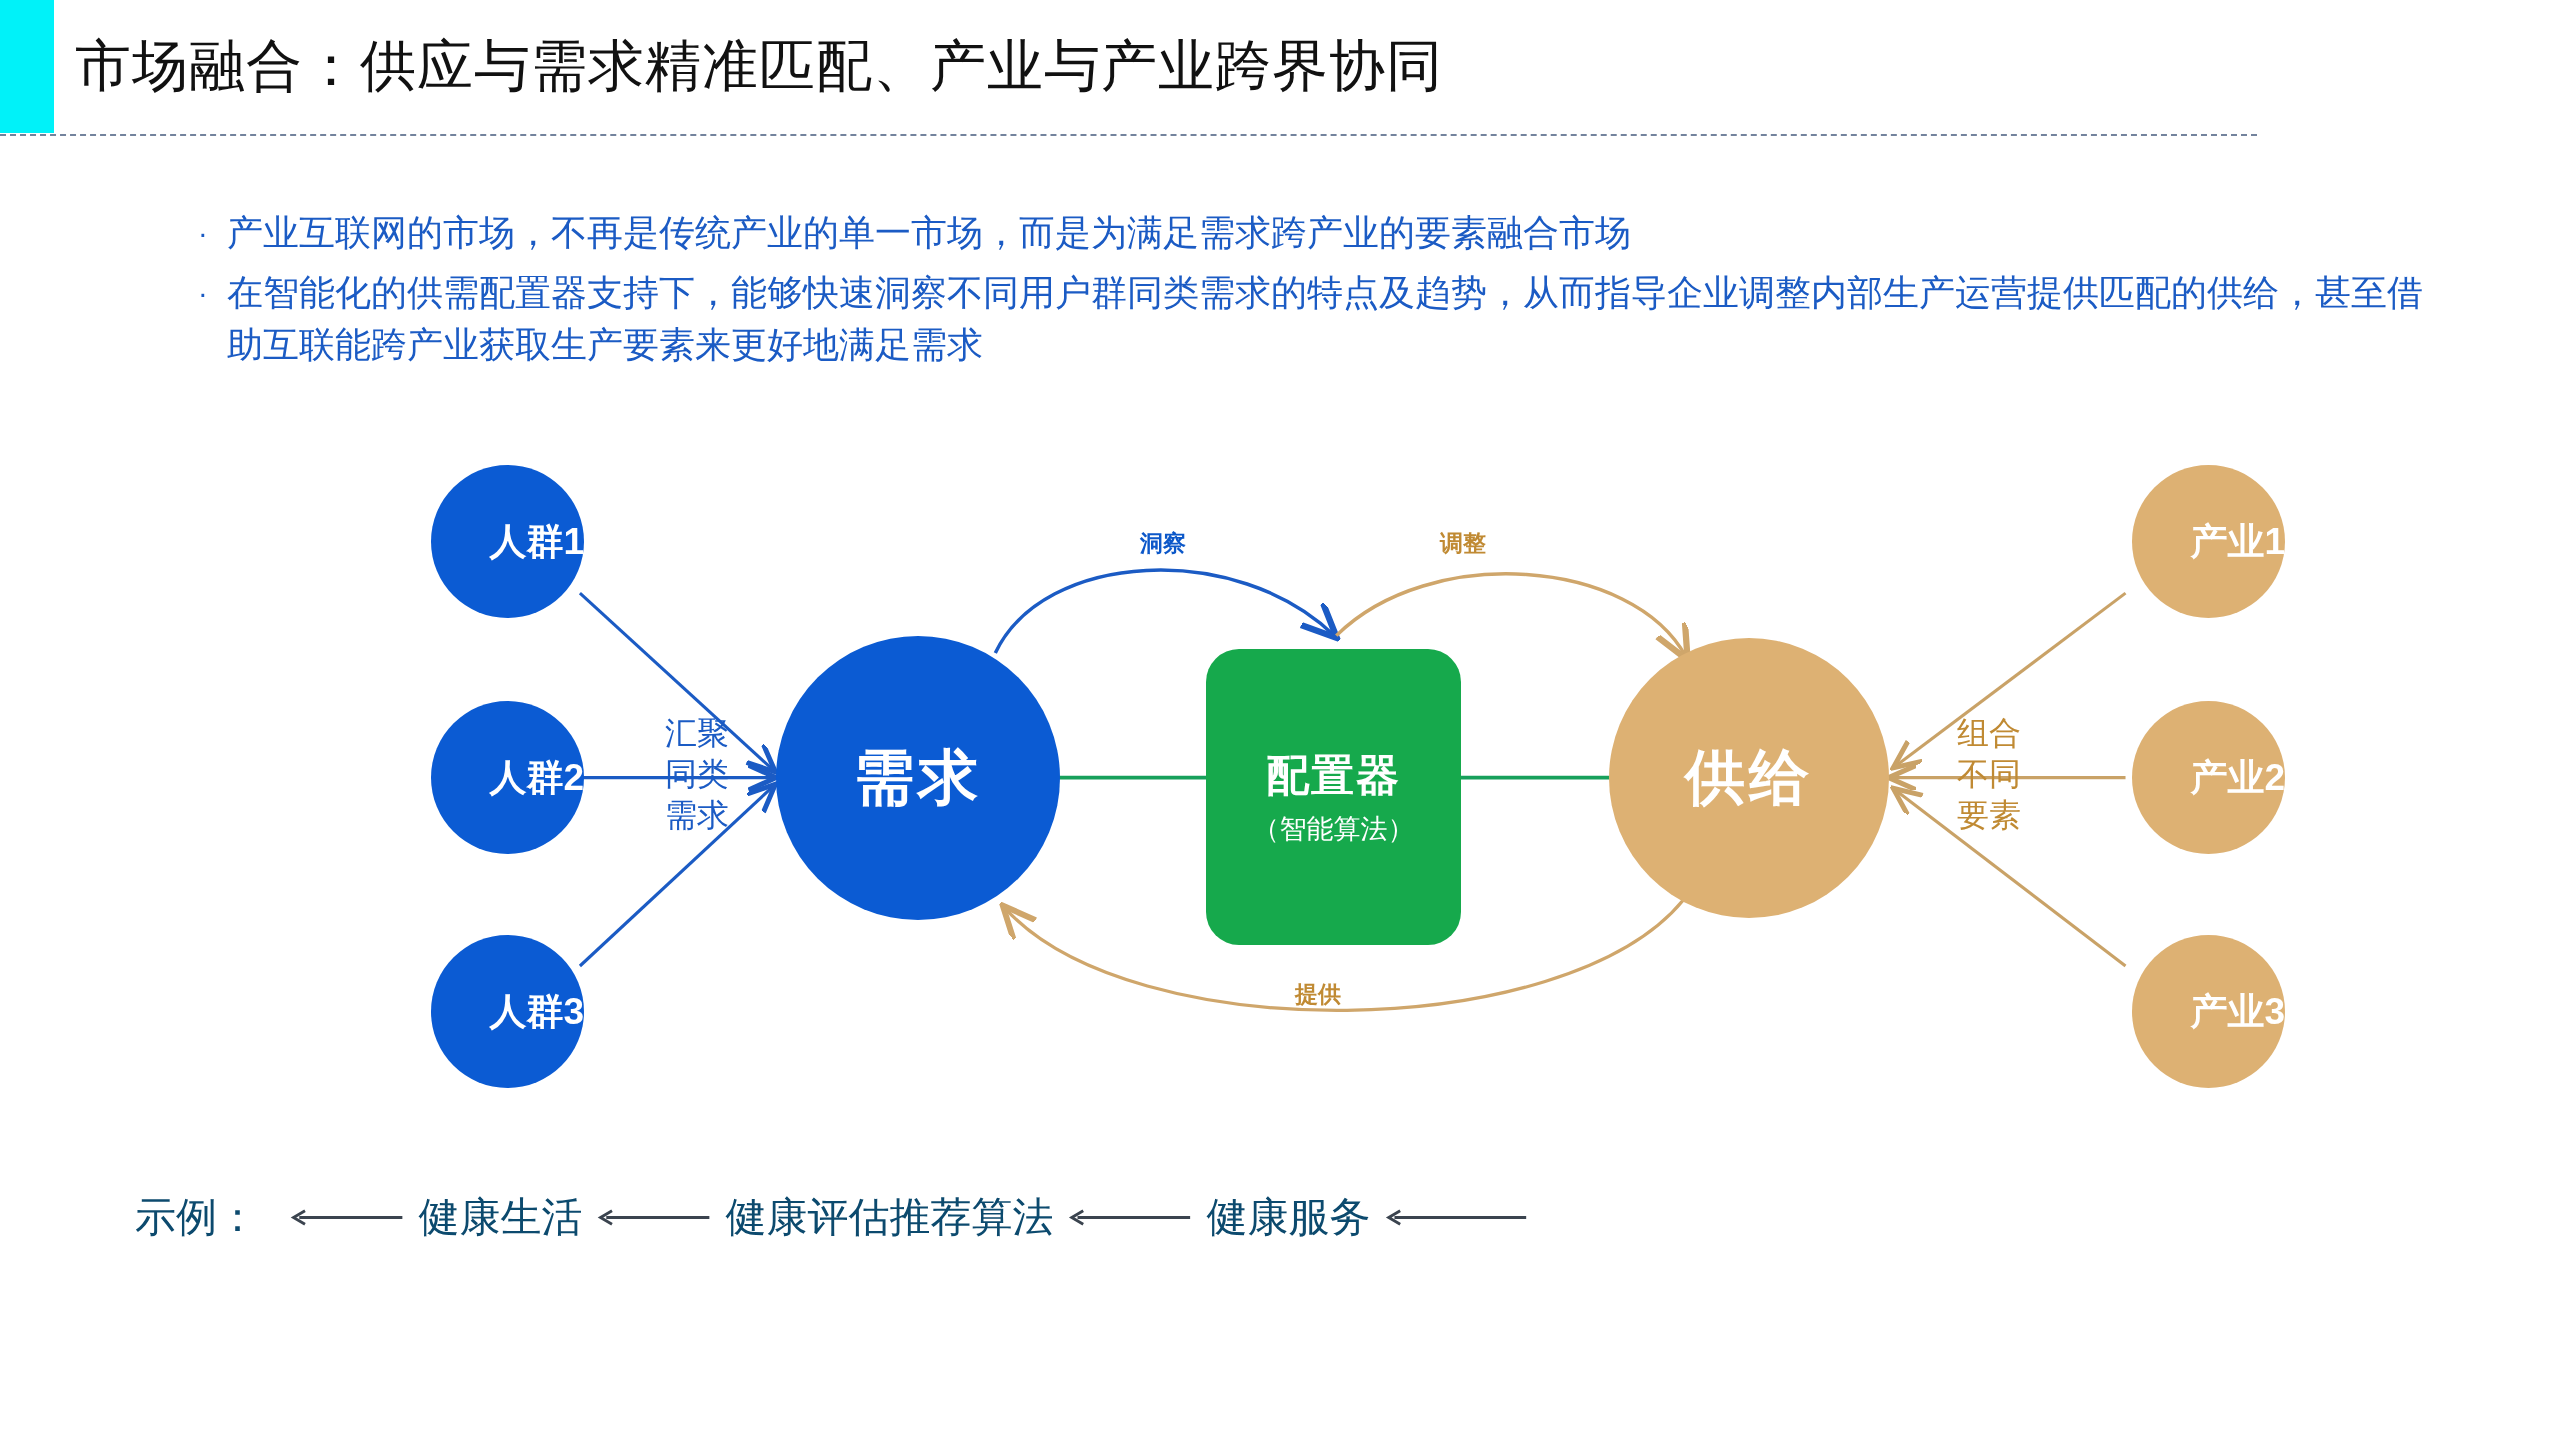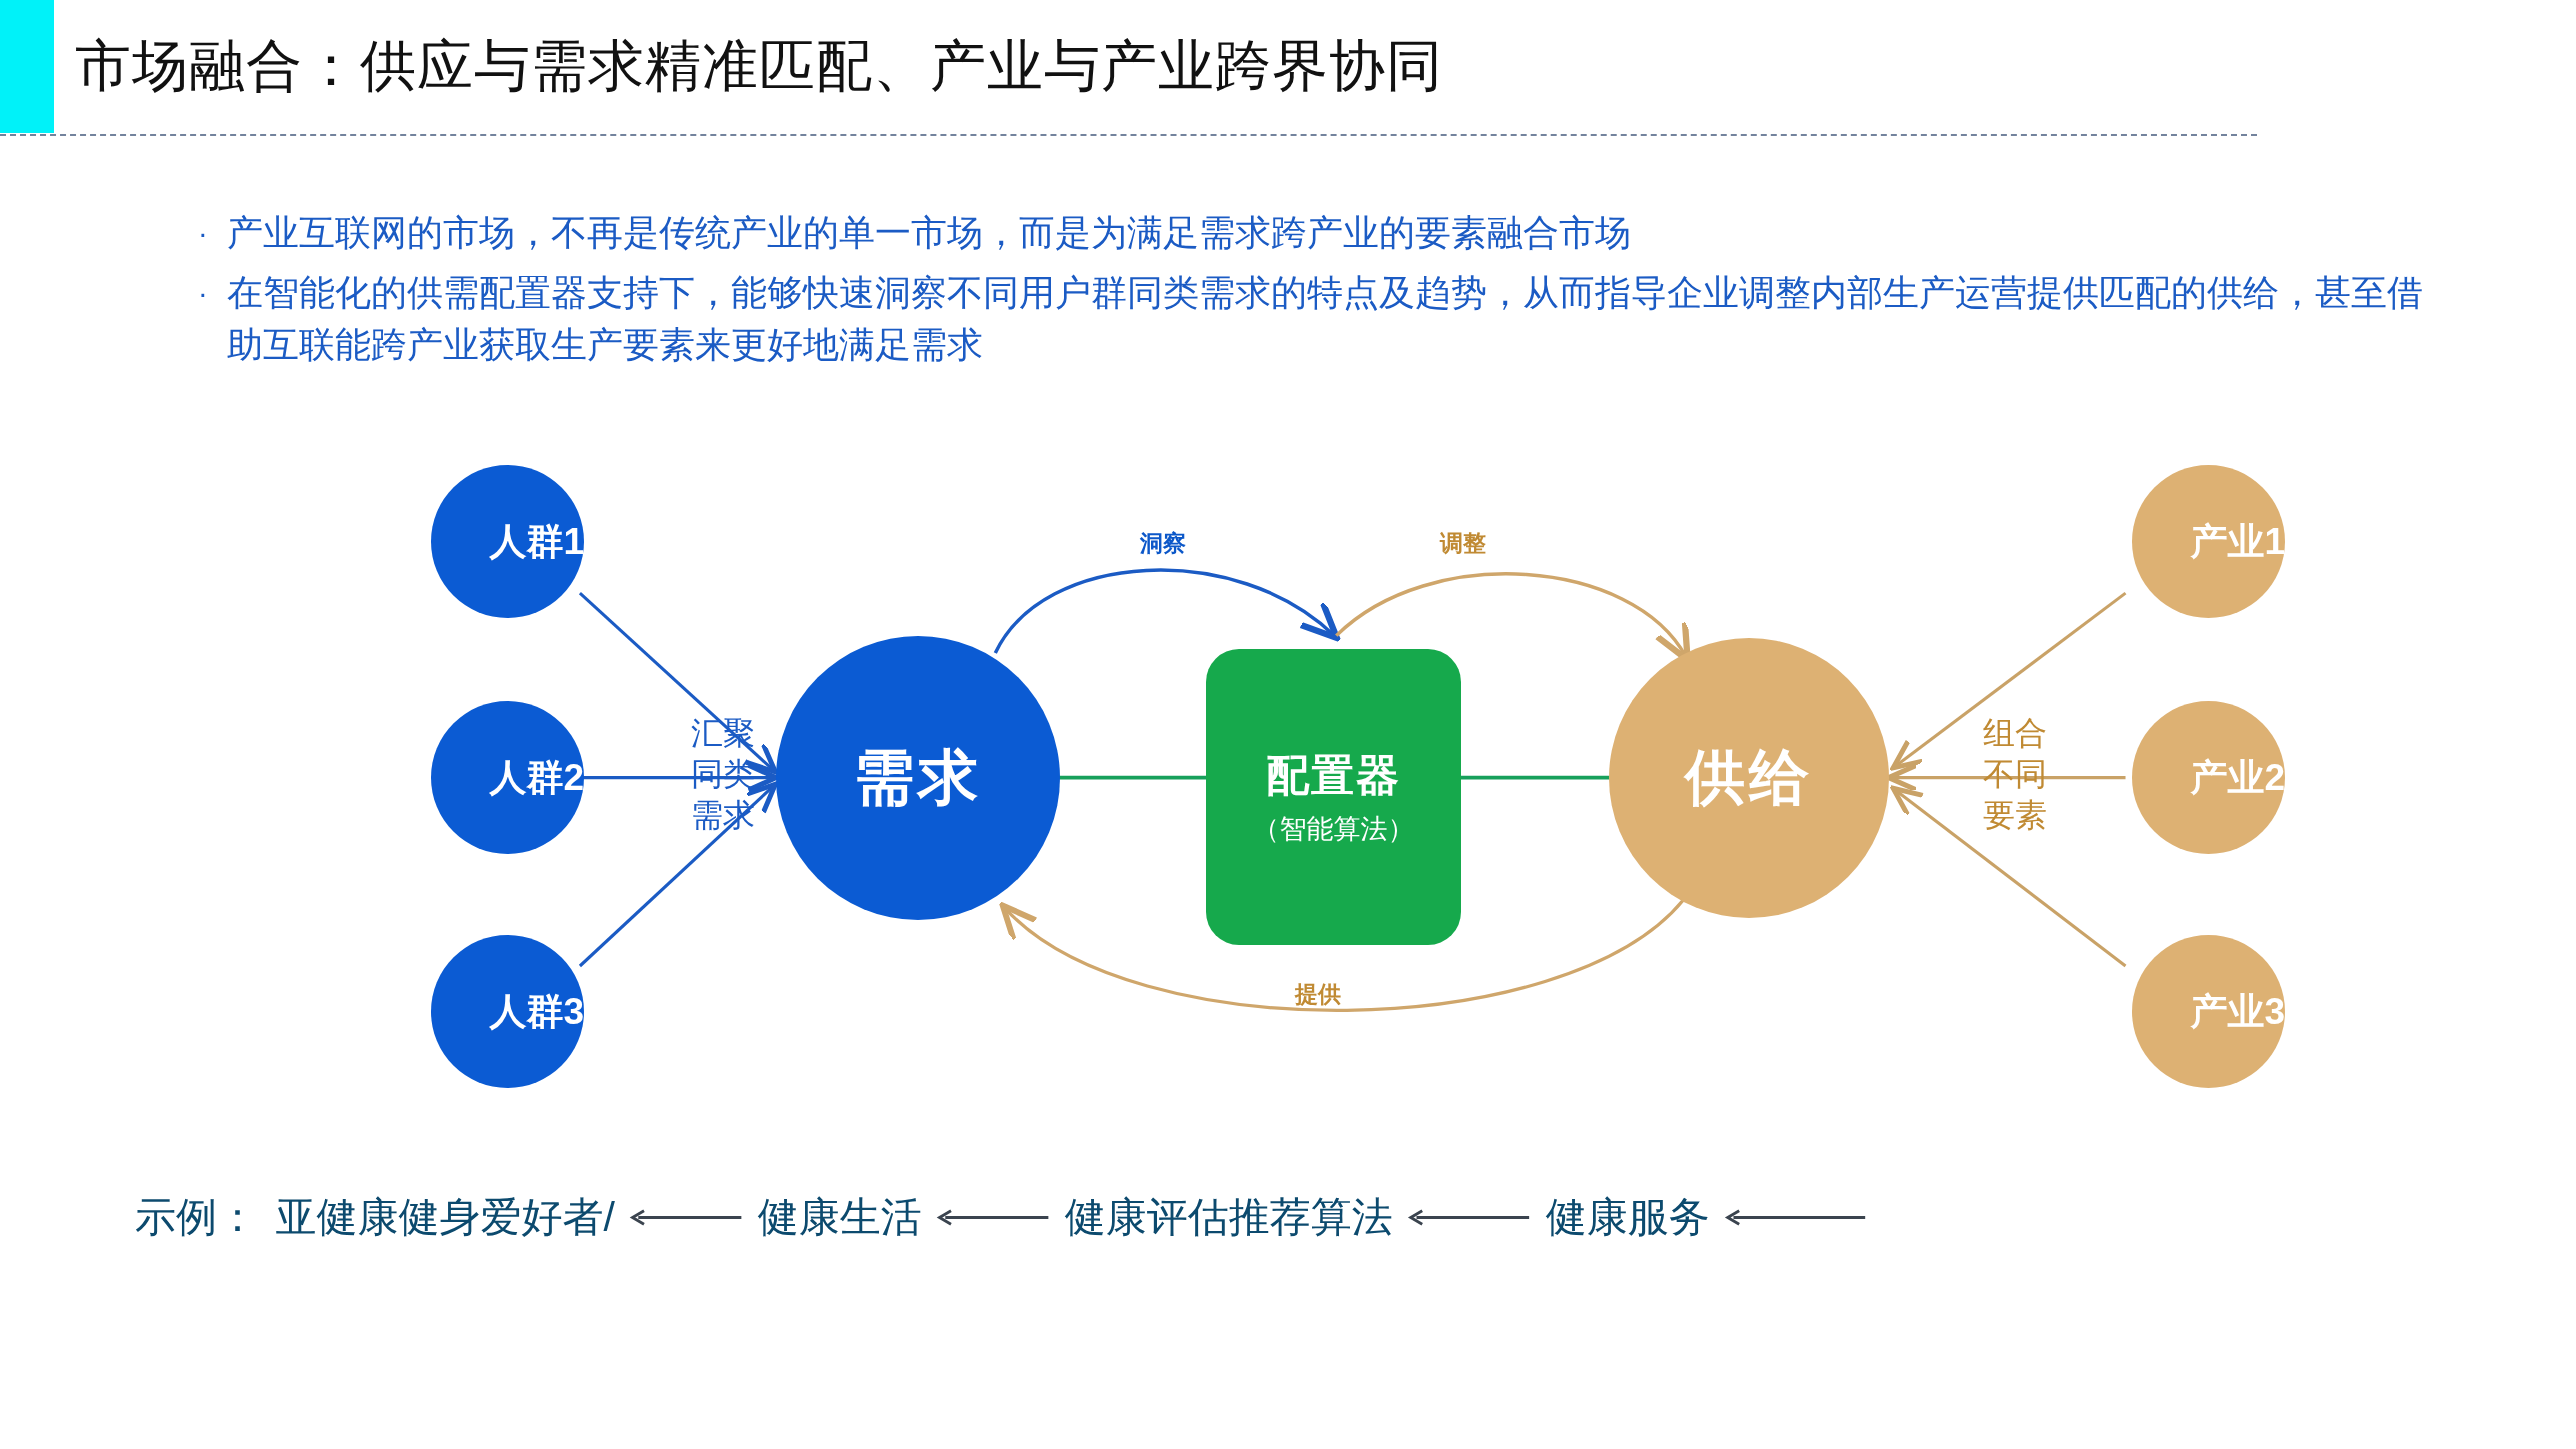--- a/index.html
+++ b/index.html
@@ -130,21 +130,21 @@
   }
   .box-config .cfg-sub {
     font-size: 27px;
     font-weight: 400;
     margin-top: 5.8px;
   }
 
   
   .conn-label {
     position: absolute;
-    text-align: right;
+    text-align: center;
     line-height: 41px;
     font-size: 32px;
     white-space: pre-line;
   }
   .lbl-blue { color: #1B5BC4; }
   .lbl-tan  { color: #C08A33; }
   .lbl-arc {
     position: absolute;
     font-size: 23px;
     font-weight: 700;
@@ -278,21 +278,20 @@
 <div class="node circle-sm tan-fill" style="left:2132px; top:935px;">
   <span>产业3</span>
 </div>
 
 <div class="lbl-arc arc-blue" style="left:1140px; top:528px;">洞察</div>
 <div class="lbl-arc arc-tan" style="left:1440px; top:528px;">调整</div>
 <div class="lbl-arc arc-tan" style="left:1295px; top:979px;">提供</div>
 
 <div id="example-row">
   <span class="ex-label">示例：</span>
-  <span class="ex-item">亚健康健身爱好者/</span>
 
   <span class="ex-arrow">
     <svg width="116" height="21" viewBox="0 0 120 22">
         <path d="M118,11 L10,11" stroke="#3B444F" stroke-width="3" fill="none"></path>
         <path d="M16,4 L4,11 L16,18" stroke="#3B444F" stroke-width="3" fill="none"></path>
       </svg>
   </span>
   <span class="ex-item">健康生活</span>
 
   <span class="ex-arrow">

